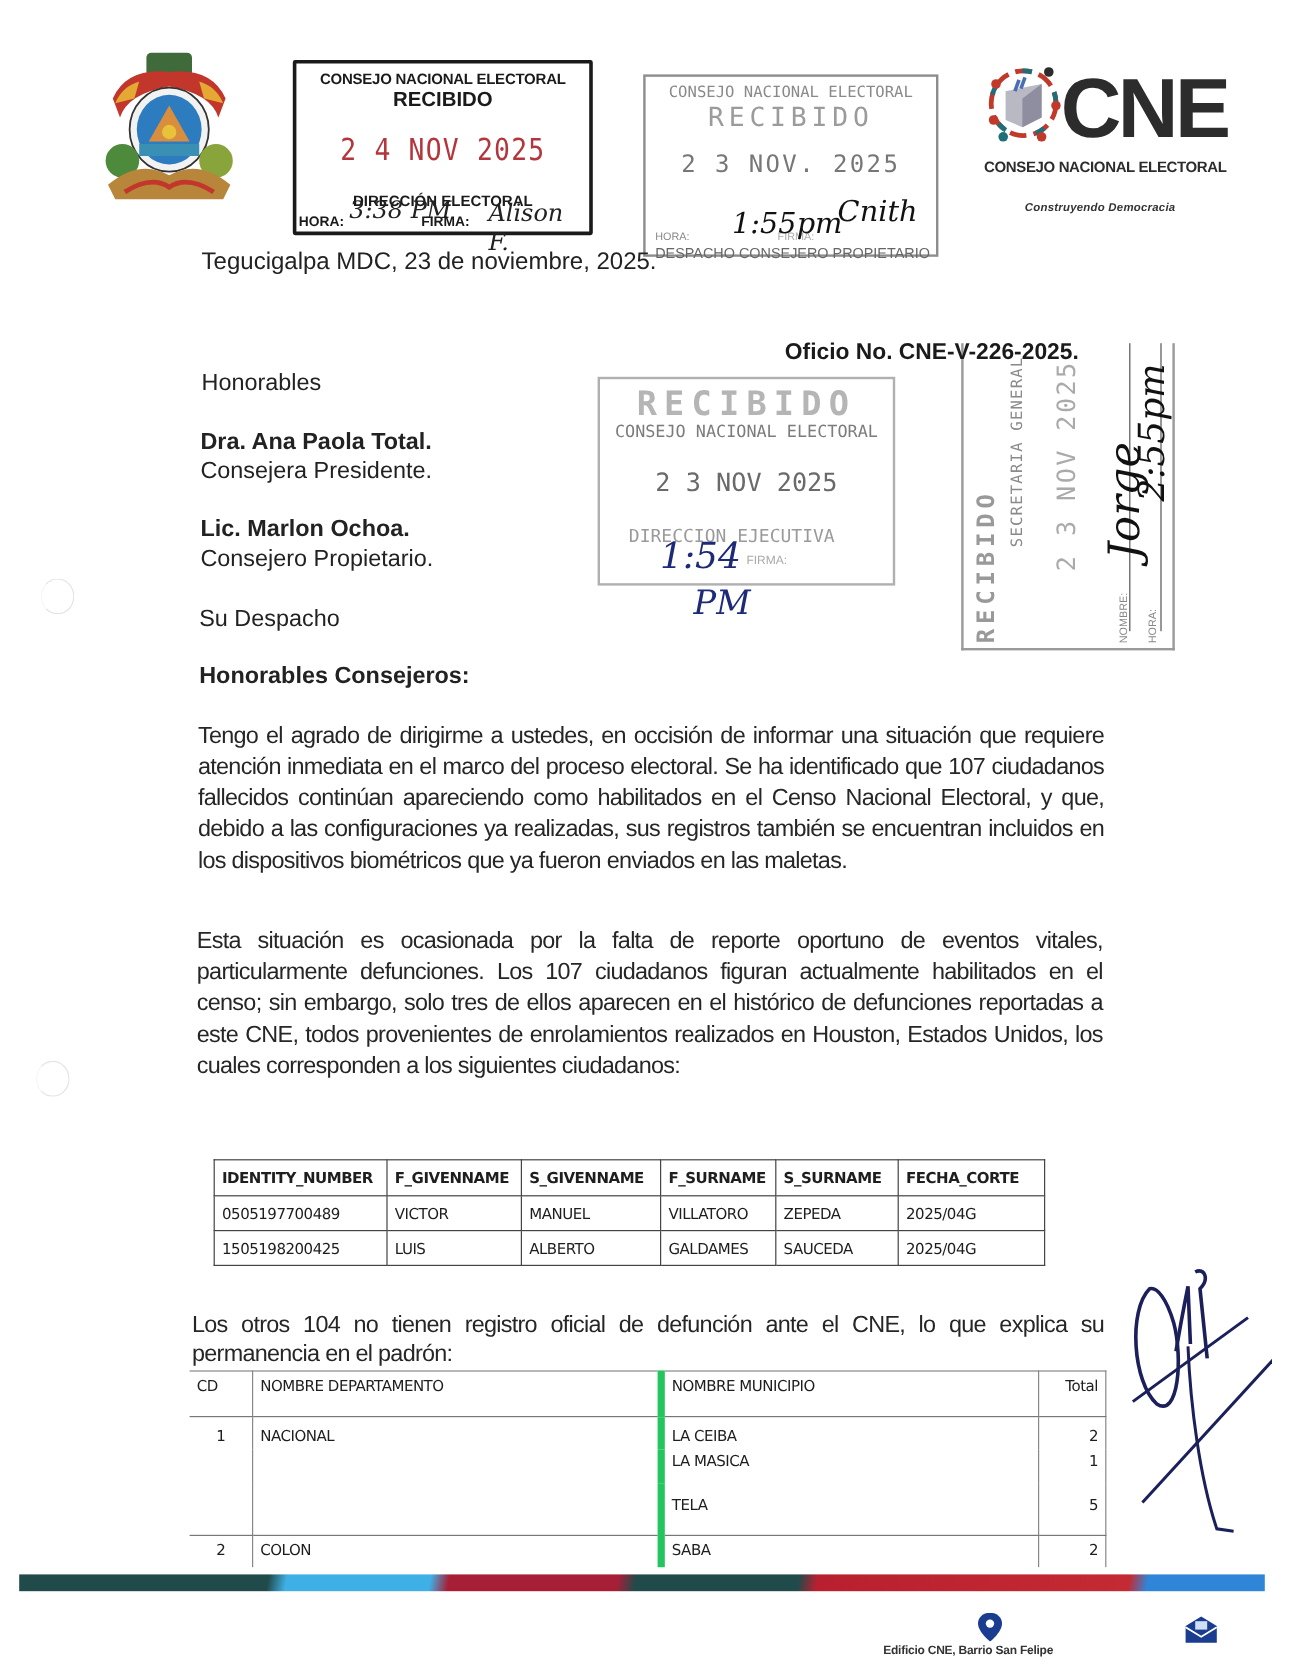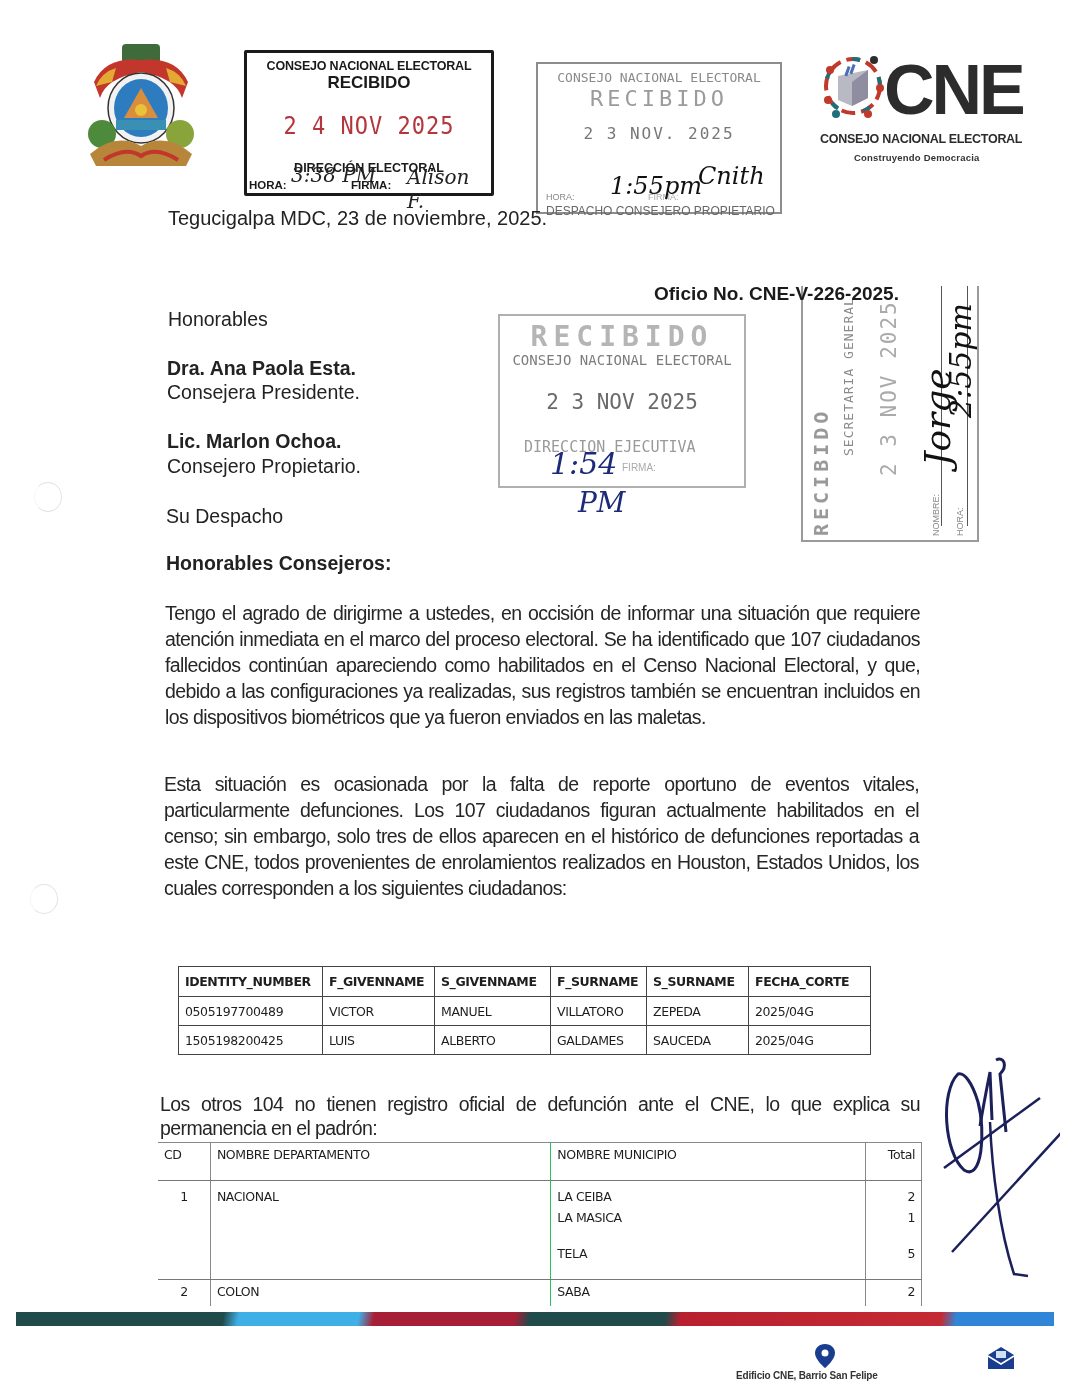--- a/index.html
+++ b/index.html
@@ -20,33 +20,33 @@
   .stamp1 .hora { position:absolute; left:2px; top:126px; font-weight:bold; font-size:11.5px; color:#1a1a1a; }
   .stamp1 .firma { position:absolute; left:104px; top:126px; font-weight:bold; font-size:11.5px; color:#1a1a1a; }
   .hand { font-family: "DejaVu Serif", serif; font-style: italic; color:#2a2a5a; }
   .stamp1 .hv { position:absolute; left:44px; top:110px; font-size:20px; color:#222; }
   .stamp1 .fv { position:absolute; left:160px; top:112px; font-size:20px; color:#222; }
 
   
   .stamp2 { left: 536px; top: 62px; width: 246px; height: 152px; border: 2px solid #8d8d8d; background:#fff; }
   .stamp2 .org { position:absolute; left:0; right:0; top:6px; text-align:center; font-family:"DejaVu Sans Mono", monospace; font-size:13px; color:#8a8a8a; letter-spacing:0px; }
   .stamp2 .rec { position:absolute; left:0; right:0; top:22px; text-align:center; font-family:"DejaVu Sans Mono", monospace; font-size:22px; color:#9b9b9b; letter-spacing:4px; }
-  .stamp2 .date { position:absolute; left:0; right:0; top:60px; text-align:center; font-family:"DejaVu Sans Mono", monospace; font-size:16px; color:#777; letter-spacing:2px; }
+  .stamp2 .date { position:absolute; left:0; right:0; top:60px; text-align:center; font-family:"DejaVu Sans Mono", monospace; font-size:20px; color:#777; letter-spacing:2px; }
   .stamp2 .dept { position:absolute; left:8px; top:100px; font-family:Liberation Sans, sans-serif; font-size:12px; color:#666;margin-top:40px; }
   .stamp2 .hora { position:absolute; left:8px; top:128px; font-size:9px; color:#888; }
   .stamp2 .firma { position:absolute; left:110px; top:128px; font-size:9px; color:#aaa; }
   .stamp2 .hv { position:absolute; left:72px; top:108px; font-size:24px; color:#111; }
   .stamp2 .fv { position:absolute; left:160px; top:98px; font-size:24px; color:#111; }
 
   
   .cnelogo { left: 798px; top: 48px; width: 210px; height: 120px; margin-left: 20px; }
   .cnelogo .mark { position:absolute; left:4px; top:0; width:62px; height:80px; }
   .cnelogo .big { position:absolute; left:66px; top:4px; font-weight:bold; font-size:70px; letter-spacing:-3px; color:#2c2c2c; line-height:76px; font-family:"Liberation Sans", sans-serif; }
   .cnelogo .name { position:absolute; left:2px; top:84px; font-weight:bold; font-size:12.5px; color:#2c2c2c; white-space:nowrap; letter-spacing:-0.3px; }
-  .cnelogo .tag { position:absolute; left:36px; top:104px; font-size:9.5px; font-weight:bold; color:#333; letter-spacing:0.2px; }
+  .cnelogo .tag { position:absolute; left:36px; top:120px; font-size:9.5px; font-weight:bold; color:#333; letter-spacing:0.2px;font-style:italic; }
 
   
   .place { left: 168px; top: 207px; font-size: 20px; color: #222; }
   .oficio { left: 654px; top: 283px; font-size: 19px; font-weight: bold; color:#1a1a1a; }
   .greet { left: 168px; top: 308px; font-size: 19.5px; color: #222; }
   .nm1 { left: 167px; top: 357px; font-size: 19.5px; font-weight: bold; color: #222; }
   .t1 { left: 167px; top: 381px; font-size: 19.5px; color: #222; }
   .nm2 { left: 167px; top: 430px; font-size: 19.5px; font-weight: bold; color: #222; }
   .t2 { left: 167px; top: 455px; font-size: 19.5px; color: #222; }
   .desp { left: 166px; top: 505px; font-size: 19.5px; color: #222; }
@@ -85,21 +85,21 @@
   
   .t-ident { left: 178px; top: 952px; border-collapse: collapse; font-family: "DejaVu Sans", sans-serif; font-size: 12.5px; color:#1e1e1e;margin-top:14px; }
   .t-ident th, .t-ident td { border: 1.5px solid #444; padding: 4px 6px 4px 6px; text-align: left; height: 29px; letter-spacing:-0.4px; }
   .t-ident th { font-weight: bold; height: 30px; }
 
   
   .t-muni { left: 158px; top: 1142px; width: 764px; border-collapse: collapse; font-family: "DejaVu Sans", sans-serif; font-size: 12.5px; color:#1e1e1e; letter-spacing:-0.4px; }
   .t-muni th, .t-muni td { padding: 2px 6px; text-align:left; font-weight: normal; vertical-align: top; }
   .t-muni .hdr th { height: 38px; border-top:1px solid #888; border-bottom:1.5px solid #777; vertical-align:top; padding-top:4px; }
   .t-muni .c-cd { width: 52px; border-right:1px solid #888; }
-  .t-muni .c-dep { width: 338px; border-right:1px solid #22c55e; }
+  .t-muni .c-dep { width: 338px; border-right:6px solid #22c55e; }
   .t-muni .c-mun { width: 312px; border-right:1px solid #888; }
   .t-muni .c-tot { width: 56px; text-align:right; border-right:1px solid #888; }
   .t-muni td.num { text-align:center; }
   .t-muni td.tot { text-align:right; }
   .t-muni tr.grpend td { border-bottom:1.5px solid #777; }
 
   
   .sig { left: 930px; top: 1052px; width: 130px; height: 230px; }
 
   
@@ -196,21 +196,21 @@
   <div class="line2"></div>
   <div class="vtext nom">NOMBRE:</div>
   <div class="vtext hor">HORA:</div>
   <div class="vtext hv1 hand">Jorge</div>
   <div class="vtext hv2 hand">2:55pm</div>
 </div>
 
 <div class="abs oficio">Oficio No. CNE-V-226-2025.</div>
 
 <div class="abs greet">Honorables</div>
-<div class="abs nm1">Dra. Ana Paola Esta.</div>
+<div class="abs nm1">Dra. Ana Paola Total.</div>
 <div class="abs t1">Consejera Presidente.</div>
 <div class="abs nm2">Lic. Marlon Ochoa.</div>
 <div class="abs t2">Consejero Propietario.</div>
 <div class="abs desp">Su Despacho</div>
 <div class="abs hon">Honorables Consejeros:</div>
 
 <div class="abs hole" style="left:34px; top:482px;"></div>
 <div class="abs hole" style="left:30px; top:884px;"></div>
 
 <p class="abs para p1">Tengo el agrado de dirigirme a ustedes, en occisión de informar una situación que requiere atención inmediata en el marco del proceso electoral. Se ha identificado que 107 ciudadanos fallecidos continúan apareciendo como habilitados en el Censo Nacional Electoral, y que, debido a las configuraciones ya realizadas, sus registros también se encuentran incluidos en los dispositivos biométricos que ya fueron enviados en las maletas.</p>

